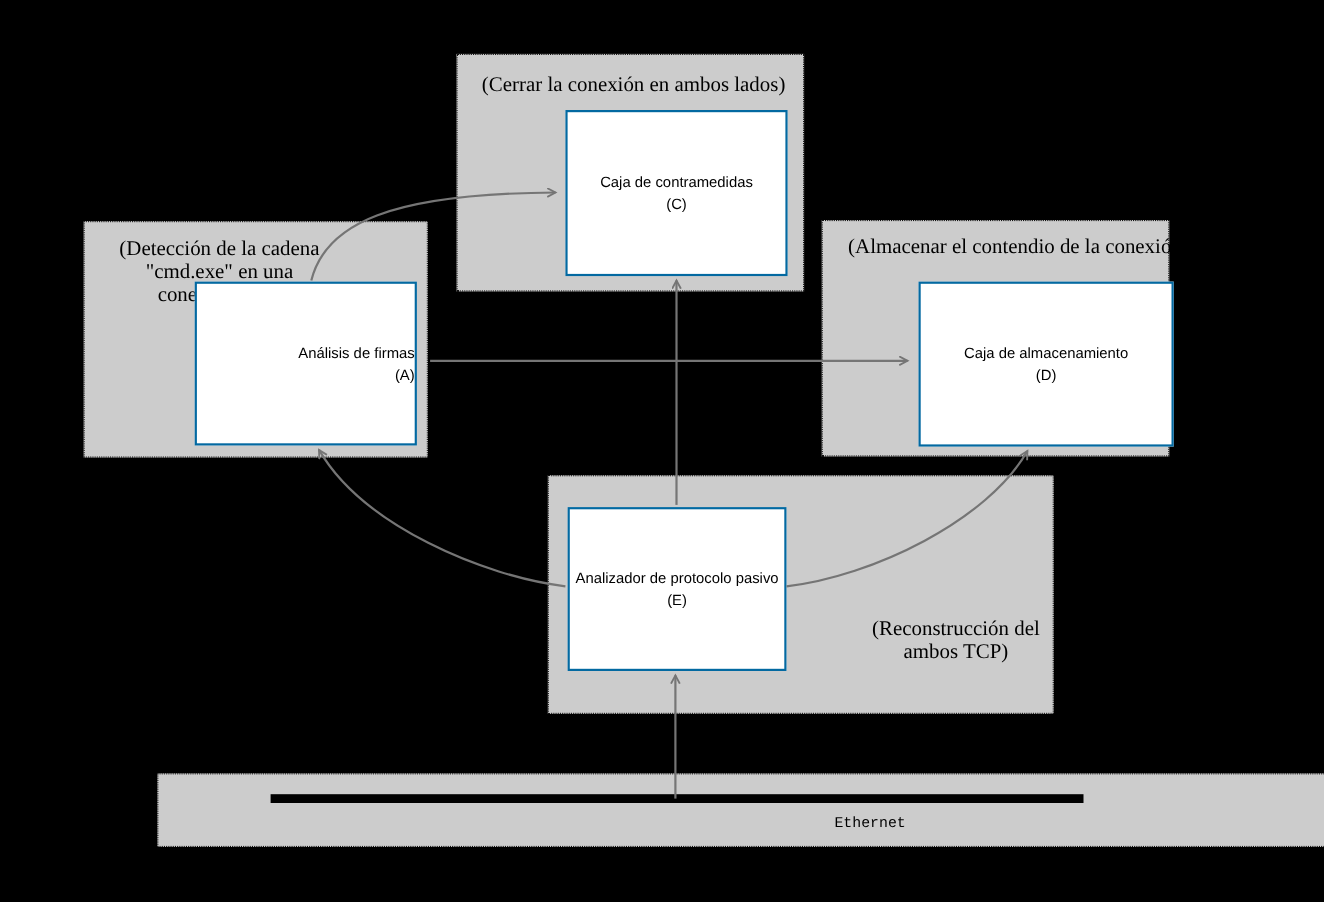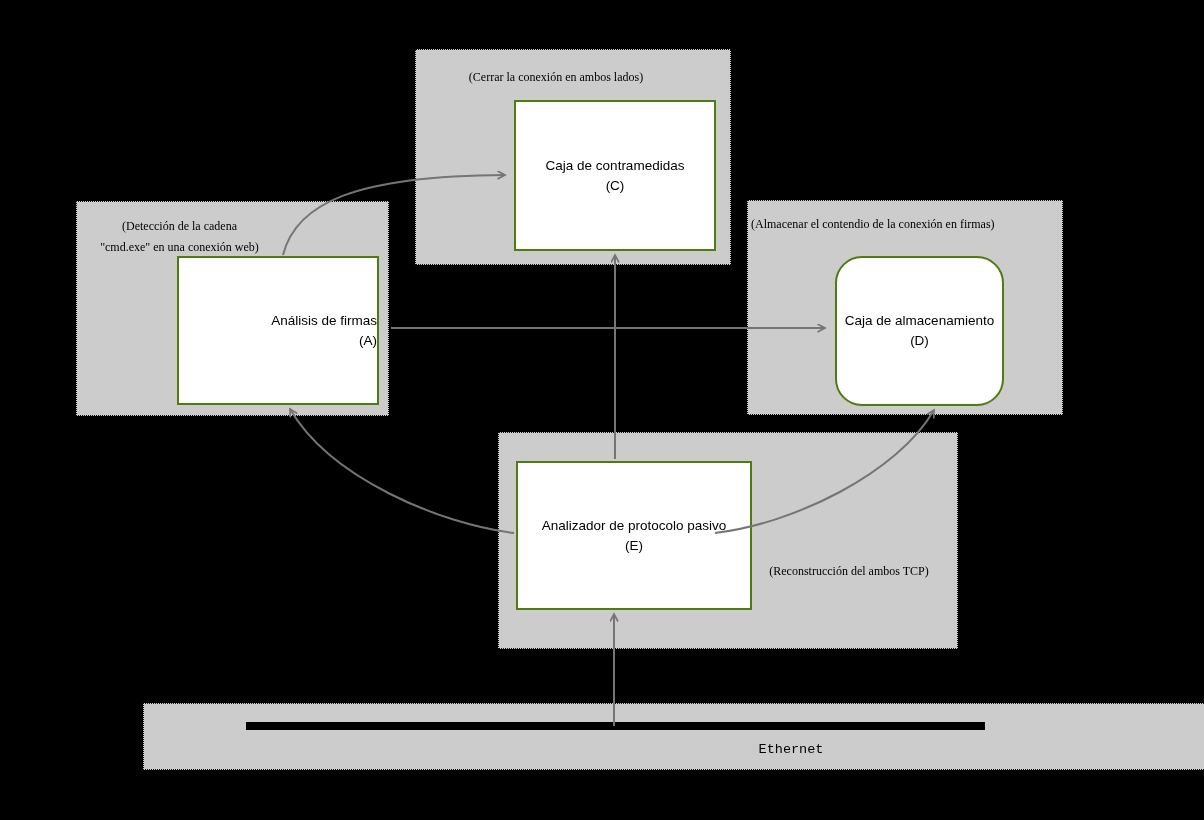--- a/index.html
+++ b/index.html
@@ -12,29 +12,30 @@
   }
   .panel{
     position:absolute;
     background:#cccccc;
     border:1px dotted #111;
     box-sizing:border-box;
   }
   .annotation{
     position:absolute;
     color:#000;
-    font-size:12px;
+    font-size:19px;
     line-height:21px;
+    margin-left:20px;
   }
   .annotation.centered{text-align:center;}
   .annotation.nowrap{white-space:nowrap;}
   .node{
     position:absolute;
     background:#ffffff;
-    border:2px solid #4d7c0f;
+    border:2px solid #0369a1;
     box-sizing:border-box;
     display:flex;
     flex-direction:column;
     align-items:center;
     justify-content:center;
     text-align:center;
   }
   .node-label{
     font-family:cursive,sans-serif;
     font-size:13.5px;
@@ -77,28 +78,28 @@
       <div>"cmd.exe" en una conexión web)</div>
     </div>
     <div class="node" style="left:100px;top:54px;width:202px;height:149px;align-items:flex-end;">
       <div class="node-label">Análisis de firmas</div>
       <div class="node-label">(A)</div>
     </div>
   </div>
 
   <div class="panel" style="left:747px;top:200px;width:316px;height:215px;">
     <div class="annotation nowrap" style="left:3px;top:13px;">(Almacenar el contendio de la conexión en firmas)</div>
-    <div class="node" style="left:87px;top:55px;width:169px;height:150px;border-radius:27px;">
+    <div class="node" style="left:87px;top:55px;width:232px;height:150px;">
       <div class="node-label">Caja de almacenamiento</div>
       <div class="node-label">(D)</div>
     </div>
   </div>
 
   <div class="panel" style="left:498px;top:432px;width:460px;height:217px;">
-    <div class="node" style="left:17px;top:28px;width:236px;height:149px;">
+    <div class="node" style="left:17px;top:28px;width:199px;height:149px;">
       <div class="node-label">Analizador de protocolo pasivo</div>
       <div class="node-label">(E)</div>
     </div>
     <div class="annotation centered" style="left:250px;top:128px;width:200px;">(Reconstrucción del ambos TCP)</div>
   </div>
 
   <div class="panel" style="left:143px;top:703px;width:1087px;height:67px;font-family:Liberation Mono, monospace;">
     <div class="bus-bar" style="left:102px;top:18px;width:739px;height:8px;"></div>
     <div class="bus-label" style="left:597px;top:38px;width:100px;">Ethernet</div>
   </div>

